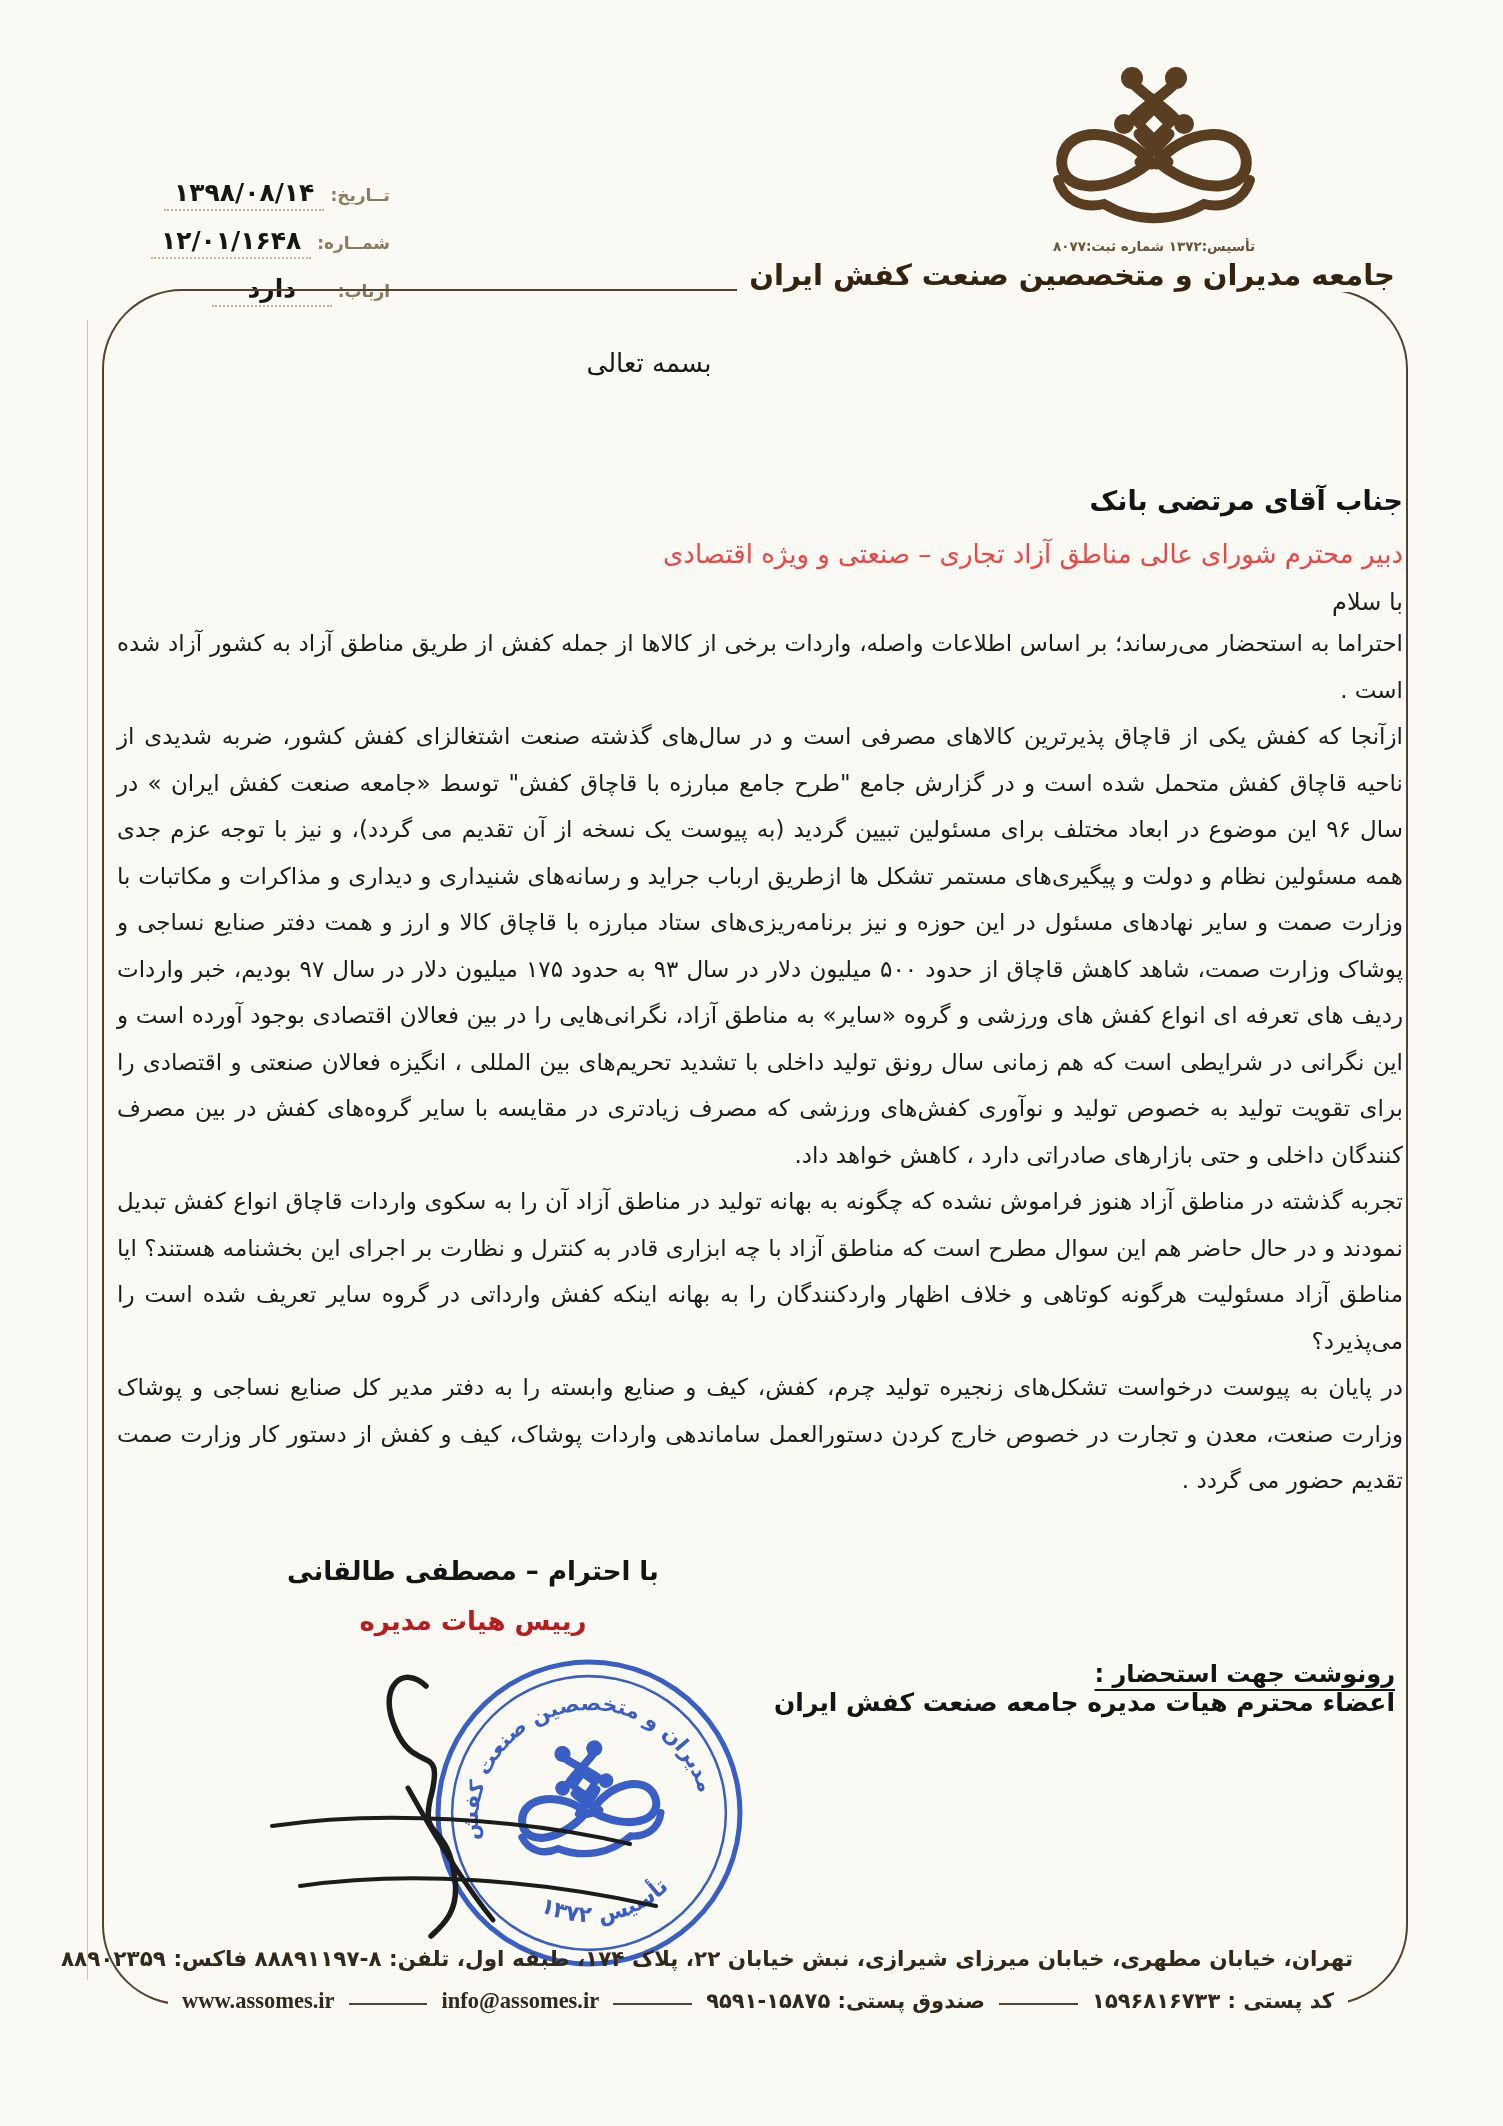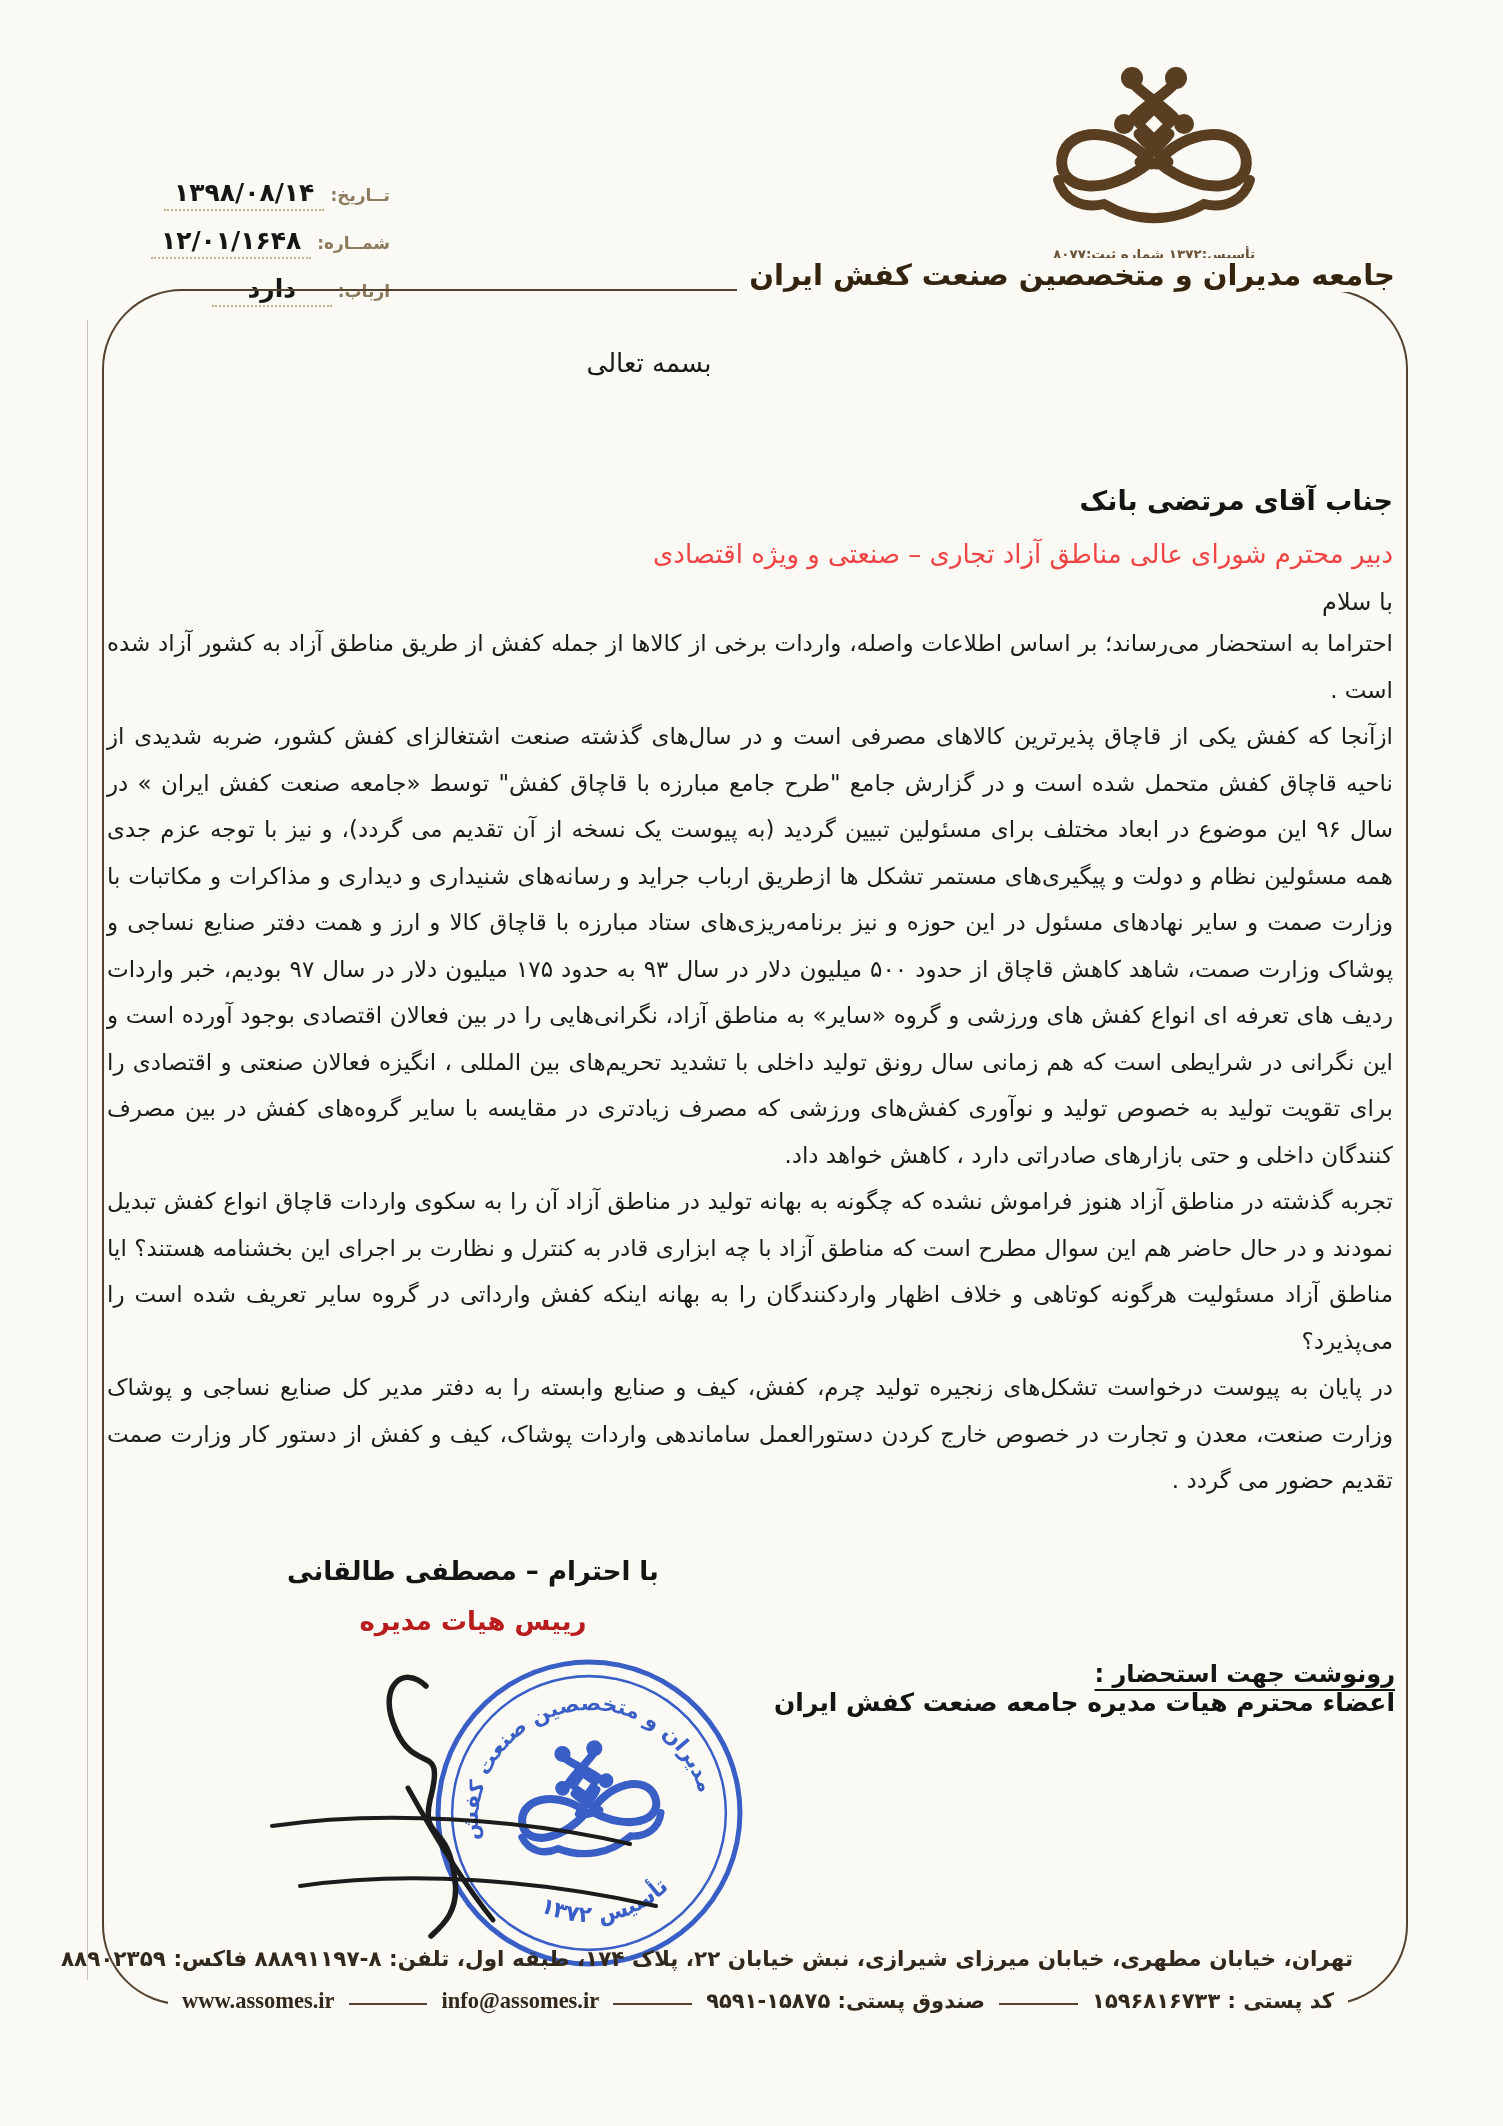--- a/index.html
+++ b/index.html
@@ -30,35 +30,35 @@
   
   .meta{position:absolute;top:178px;left:58px;width:332px;direction:rtl;text-align:right;}
   .meta-row{display:flex;direction:rtl;align-items:baseline;justify-content:flex-start;
     margin-bottom:15px;gap:6px;}
   .meta-label{font-weight:bold;color:var(--label-brown);font-size:17px;white-space:nowrap;}
   .meta-value{font-weight:bold;color:#161616;font-size:25px;white-space:nowrap;
     border-bottom:2px dotted #c3b395;padding:0 10px 2px 10px;min-width:120px;text-align:center;}
 
   
   .logo{position:absolute;top:62px;left:1038px;width:232px;height:170px;color:var(--brand-brown);}
-  .org-subtitle{position:absolute;top:246px;left:1008px;width:292px;text-align:center;
+  .org-subtitle{position:absolute;top:238px;left:1008px;width:292px;text-align:center;
     font-size:13.5px;font-weight:bold;color:#6b5338;direction:rtl;white-space:nowrap;}
   .org-name{position:absolute;top:258px;right:96px;z-index:3;background:var(--paper);
     padding:0 12px;font-size:29px;font-weight:bold;color:#33230f;direction:rtl;white-space:nowrap;}
 
   
   .frame{position:absolute;left:102px;top:289px;width:1306px;height:1716px;
     border:2.5px solid var(--frame-line);border-radius:80px;z-index:1;}
 
   
   .besmele{position:absolute;top:348px;left:0;width:1298px;text-align:center;
     font-size:26px;color:#181818;z-index:2;}
 
   
-  .content{position:absolute;top:483px;right:110px;width:1286px;direction:rtl;
+  .content{position:absolute;top:483px;right:100px;width:1286px;direction:rtl;
     text-align:right;z-index:2;}
   .recipient-name{font-size:27px;font-weight:bold;line-height:36px;margin-bottom:17px;color:#141414;}
   .recipient-title{font-size:26px;font-weight:normal;line-height:36px;margin-bottom:14px;color:#ef4444;}
   .salutation{font-size:24px;line-height:32px;margin-bottom:2px;}
   .content p{font-size:23px;line-height:46.5px;text-align:justify;color:#1c1c1c;}
 
   
   .closing{position:absolute;left:248px;top:1556px;width:450px;text-align:center;
     direction:rtl;z-index:2;}
   .closing-name{font-size:26px;font-weight:bold;color:#141414;}

